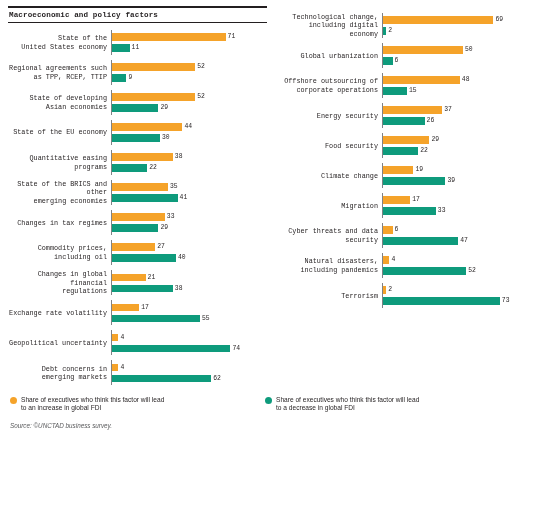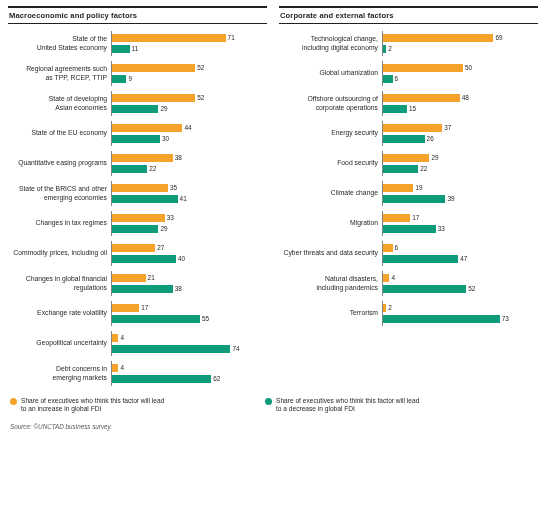--- a/index.html
+++ b/index.html
@@ -22,20 +22,21 @@
     padding: 6px 8px 0 8px;
   }
   .panels {
     display: flex;
     flex-direction: row;
     gap: 12px;
   }
   .panel {
     width: 259px;
     position: relative;
+    font-family: Liberation Mono, monospace;
   }
   .panel-header {
     font-size: 7.6px;
     font-weight: bold;
     color: #231f20;
     border-top: 2px solid #231f20;
     border-bottom: 1px solid #231f20;
     padding: 3px 0 3px 1px;
     letter-spacing: 0.1px;
   }
@@ -289,21 +290,20 @@
               <div class="barline">
                 <div class="bar dec" style="width: 99.2px;"></div>
                 <span class="bar-val">62</span>
               </div>
             </div>
           </div>
         </div>
     </div>
 
     <div class="panel">
-      <div class="panel-header">Corporate and external factors</div>
       <div class="rows" id="rows-right">
           <div class="row">
             <div class="row-label">Technological change,<br>including digital economy</div>
             <div class="bars">
               <div class="barline">
                 <div class="bar inc" style="width: 110.4px;"></div>
                 <span class="bar-val">69</span>
               </div>
               <div class="barline">
                 <div class="bar dec" style="width: 3.2px;"></div>

